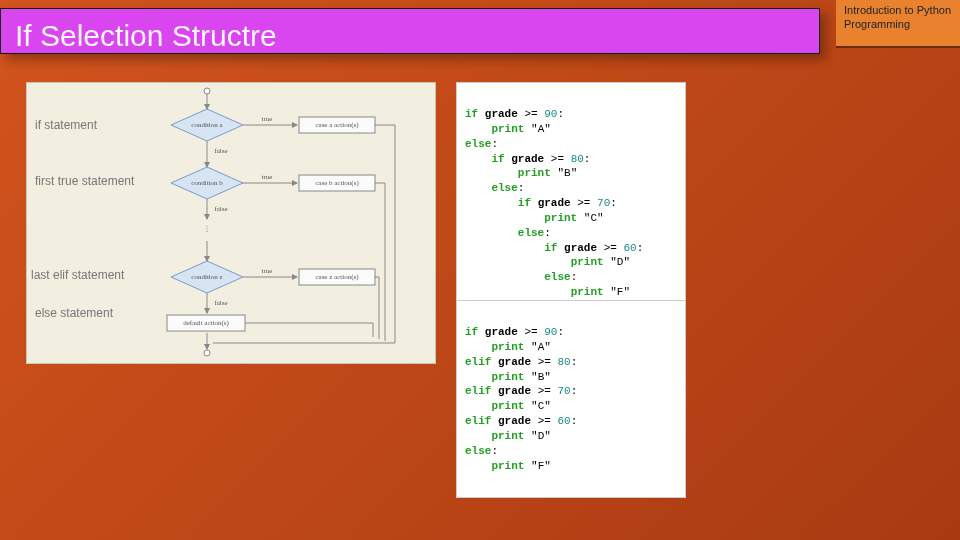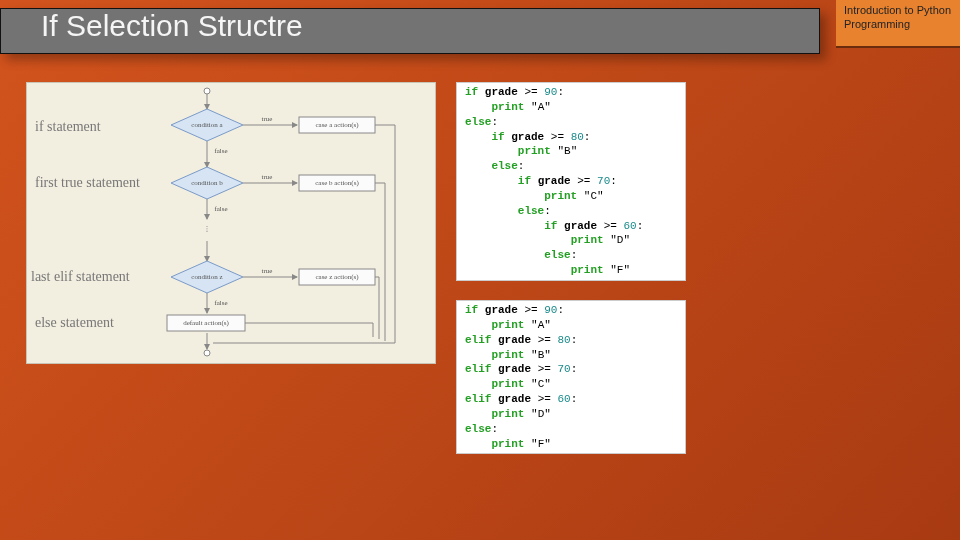--- a/index.html
+++ b/index.html
@@ -1,23 +1,23 @@
 <!DOCTYPE html>
 <html><head>
 <meta charset="utf-8">
 <style>
   html,body{margin:0;padding:0;width:960px;height:540px;font-family:"Segoe UI",Arial,sans-serif;overflow:hidden}
   body{background:linear-gradient(135deg,#d2531d 0%,#c24a18 40%,#a83a12 100%)}
-  .title-bar{position:absolute;left:0;top:8px;width:820px;height:46px;background:#737373;border:1px solid #111;box-shadow:6px 6px 10px rgba(0,0,0,.3);display:flex;align-items:flex-start;padding-left:40px;box-sizing:border-box}
+  .title-bar{position:absolute;left:0;top:8px;width:820px;height:46px;background:#d946ef;border:1px solid #111;box-shadow:6px 6px 10px rgba(0,0,0,.3);display:flex;align-items:flex-end;padding-left:14px;box-sizing:border-box}
   .title-bar span{color:#f5f5f5;font-size:30px;font-weight:400}
   .corner-box{position:absolute;right:0;top:0;width:124px;height:48px;background:#e8822f;border-bottom:2px solid #6b2c0e;padding:4px 8px 0 8px;box-sizing:border-box;font-family:Verdana,Geneva,sans-serif;font-size:11px;color:#232323;line-height:1.25}
   .flow{position:absolute;left:26px;top:82px;width:408px;height:280px;background:#f2eee0;border:1px solid #c8c4b6}
   .flow svg{position:absolute;left:0;top:0}
-  .flow-lbl{position:absolute;font-family:Liberation Serif, serif;font-size:14px;color:#777;line-height:1.1}
-  .code-box{position:absolute;background:#fff;border:1px solid #ccc;font-family:"Courier New",monospace;font-size:11px;line-height:1.35;white-space:pre;padding:2px 8px;color:#222}
+  .flow-lbl{position:absolute;font-family:Liberation Sans, sans-serif;font-size:12px;color:#777;line-height:1.1}
+  .code-box{position:absolute;background:#fff;border:1px solid #ccc;font-family:"Courier New",monospace;font-size:11px;line-height:1.35;white-space:pre;padding:24px 8px;color:#222}
   .kw{color:#23a023;font-weight:bold}
   .id{font-weight:bold;color:#000}
   .op{color:#000}
   .num{color:#1a8a8a}
   .str{color:#000}
 </style>
 </head>
 <body>
 
 <div class="title-bar">
@@ -77,21 +77,21 @@
       <text x="194" y="128">false</text>
       <text x="194" y="222">false</text>
       <text x="180" y="148">⋮</text>
     </g>
   </svg>
   <div class="flow-lbl" style="left:8px;top:36px">if statement</div>
   <div class="flow-lbl" style="left:8px;top:92px">first true
 statement</div>
   <div class="flow-lbl" style="left:4px;top:186px">last elif
 statement</div>
-  <div class="flow-lbl" style="left:8px;top:232px">else
+  <div class="flow-lbl" style="left:8px;top:224px">else
 statement</div>
 </div>
 
 <div class="code-box" style="left:456px;top:82px;width:212px" id="code1"><span class="kw">if</span><span class="op"> </span><span class="id">grade</span><span class="op"> &gt;= </span><span class="num">90</span><span class="op">:</span>
     <span class="kw">print</span><span class="op"> </span><span class="str">"A"</span>
 <span class="kw">else</span><span class="op">:</span>
     <span class="kw">if</span><span class="op"> </span><span class="id">grade</span><span class="op"> &gt;= </span><span class="num">80</span><span class="op">:</span>
         <span class="kw">print</span><span class="op"> </span><span class="str">"B"</span>
     <span class="kw">else</span><span class="op">:</span>
         <span class="kw">if</span><span class="op"> </span><span class="id">grade</span><span class="op"> &gt;= </span><span class="num">70</span><span class="op">:</span>

